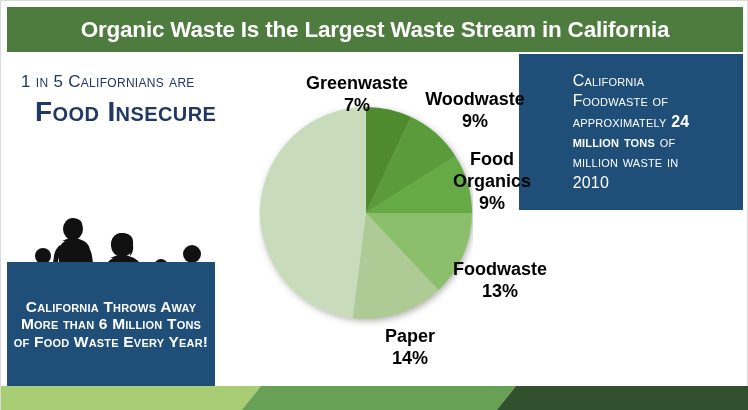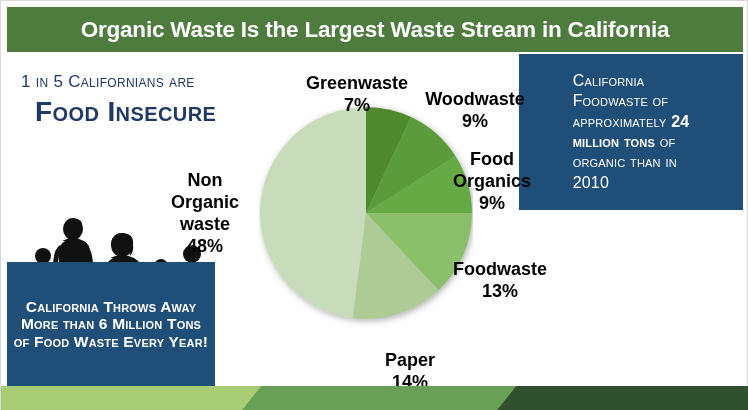--- a/index.html
+++ b/index.html
@@ -146,21 +146,21 @@
     font-size: 18px;
     font-weight: bold;
     text-align: center;
     line-height: 1.22;
     white-space: nowrap;
   }
   #label-greenwaste   { left: 356px; top: 72px;  transform: translateX(-50%); }
   #label-woodwaste    { left: 474px; top: 88px;  transform: translateX(-50%); }
   #label-other        { left: 491px; top: 148px; transform: translateX(-50%); }
   #label-foodwaste    { left: 499px; top: 258px; transform: translateX(-50%); }
-  #label-paper        { left: 409px; top: 325px; transform: translateX(-50%); margin-top: 24px; }
+  #label-paper        { left: 409px; top: 325px; transform: translateX(-50%); }
   #label-nonorganic   { left: 204px; top: 169px; transform: translateX(-50%); }
 
   
   #bottom-bands {
     position: absolute;
     left: 0;
     top: 385px;
     width: 748px;
     height: 25px;
   }
@@ -222,21 +222,21 @@
   <div id="throws-away-box">
     <div id="throws-away-text">California Throws Away More than 6 Million Tons of Food Waste Every Year!</div>
   </div>
 
   <div id="disposed-box">
     <div id="disposed-text">
       <span>California</span><br>
       <span>Foodwaste of</span><br>
       <span>approximately </span><b>24</b><br>
       <b>million tons</b><span> of</span><br>
-      <span>organic than in</span><br>
+      <span>million waste in</span><br>
       <span>2010</span>
     </div>
   </div>
 
   <div id="pie-wrap">
     <svg id="pie-svg" viewBox="0 0 214 252" xmlns="http://www.w3.org/2000/svg">
       <defs>
         <filter id="pieShadow" x="-25%" y="-25%" width="150%" height="150%">
           <feDropShadow dx="1.5" dy="2" stdDeviation="3" flood-color="#555555" flood-opacity="0.45"></feDropShadow>
         </filter>
@@ -271,26 +271,20 @@
   <div class="pie-label" id="label-foodwaste">
     <span>Foodwaste</span><br>
     <span>13%</span>
   </div>
 
   <div class="pie-label" id="label-paper">
     <span>Paper</span><br>
     <span>14%</span>
   </div>
 
-  <div class="pie-label" id="label-nonorganic">
-    <span>Non</span><br>
-    <span>Organic</span><br>
-    <span>waste</span><br>
-    <span>48%</span>
-  </div>
 
   <div id="bottom-bands">
     <svg viewBox="0 0 748 25" preserveAspectRatio="none" xmlns="http://www.w3.org/2000/svg">
       <polygon id="band-light" points="0,0 260,0 240,25 0,25" fill="#a8cd75"></polygon>
       <polygon id="band-medium" points="260,0 515,0 495,25 240,25" fill="#68a055"></polygon>
       <polygon id="band-dark" points="515,0 748,0 748,25 495,25" fill="#31502d"></polygon>
     </svg>
   </div>
 
 </div>

